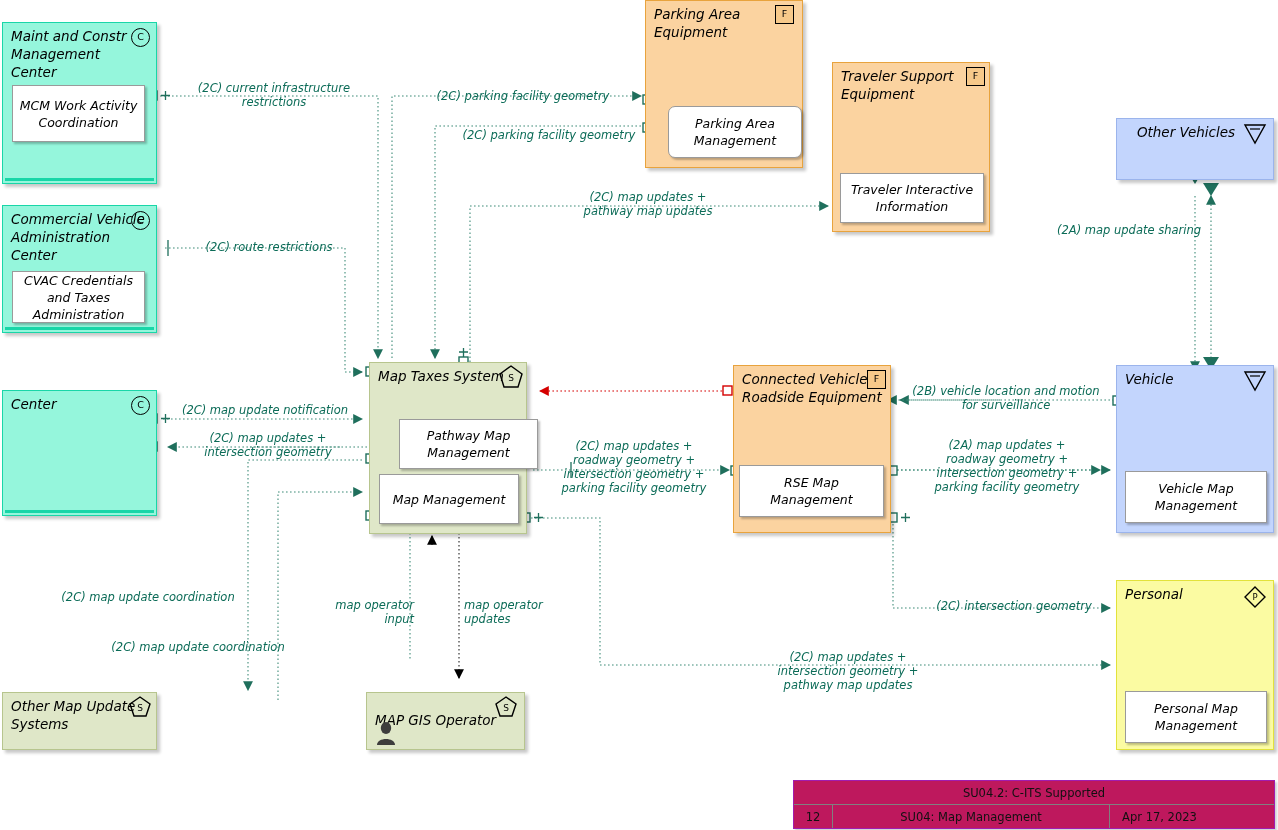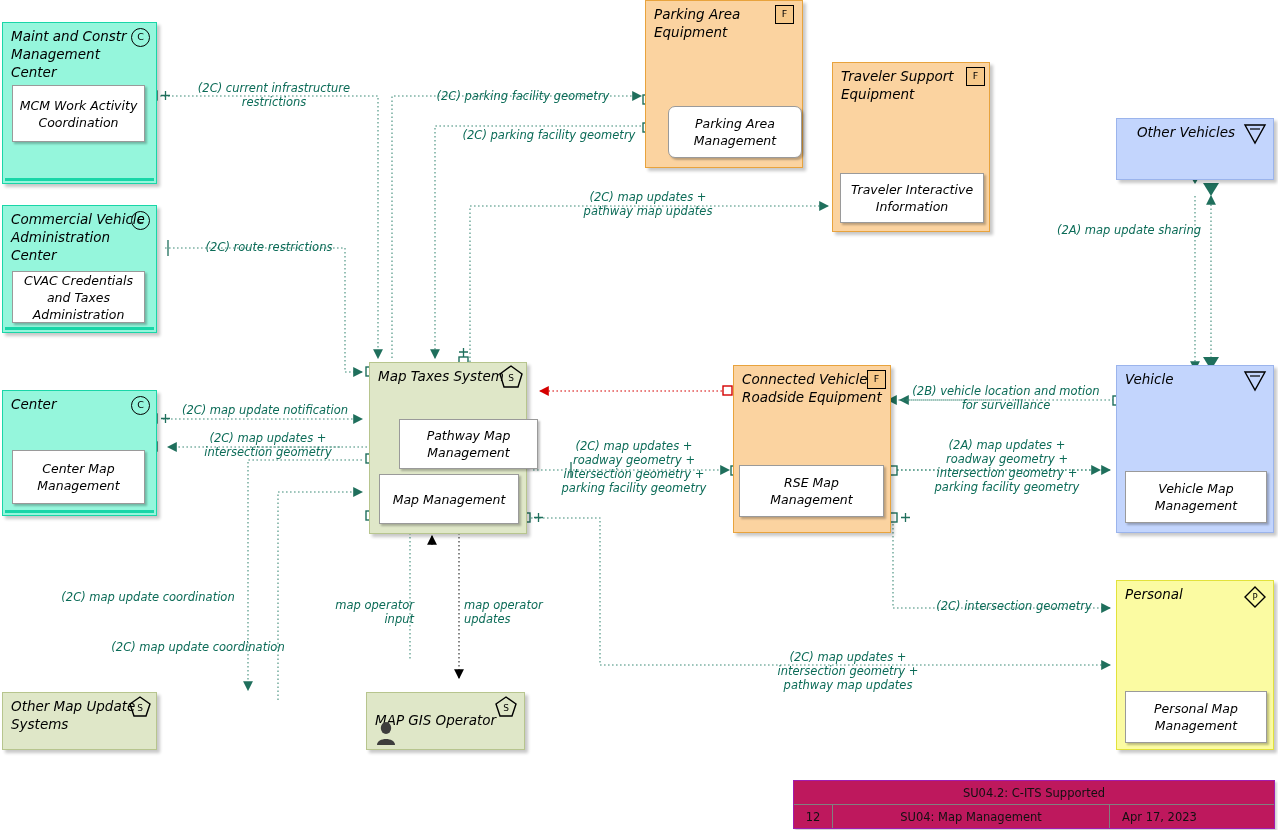--- a/index.html
+++ b/index.html
@@ -180,21 +180,20 @@
     <div class="inner-accent"></div>
     <div class="func" style="left:9px;top:65px;width:133px;height:52px;">CVAC Credentials and Taxes Administration</div>
   </div>
 
   <div class="obj c-center" style="left:2px;top:390px;width:155px;height:126px;">
     <div class="title" style="white-space: pre-line;">Center</div>
     <div class="badge badge-c" style="right:6px;top:5px;">
       <span>C</span>
       </div>
     <div class="inner-accent"></div>
-    <div class="func" style="left:9px;top:59px;width:133px;height:54px;">Center Map Management</div>
   </div>
 
   <div class="obj c-support" style="left:2px;top:692px;width:155px;height:58px;">
     <div class="title" style="white-space: pre-line;">Other Map Update
 Systems</div>
     <div class="badge badge-s" style="right:4px;top:3px;width:24px;height:22px;">
       <svg viewBox="0 0 24 22" width="24" height="22">
         <path d="M12,1 L22,8 L18,20 L6,20 L2,8 Z" fill="none" stroke="#000" stroke-width="1.4"></path>
         <text x="12" y="15" font-size="9" text-anchor="middle" fill="#000" font-family="DejaVu Sans">S</text>
       </svg>

